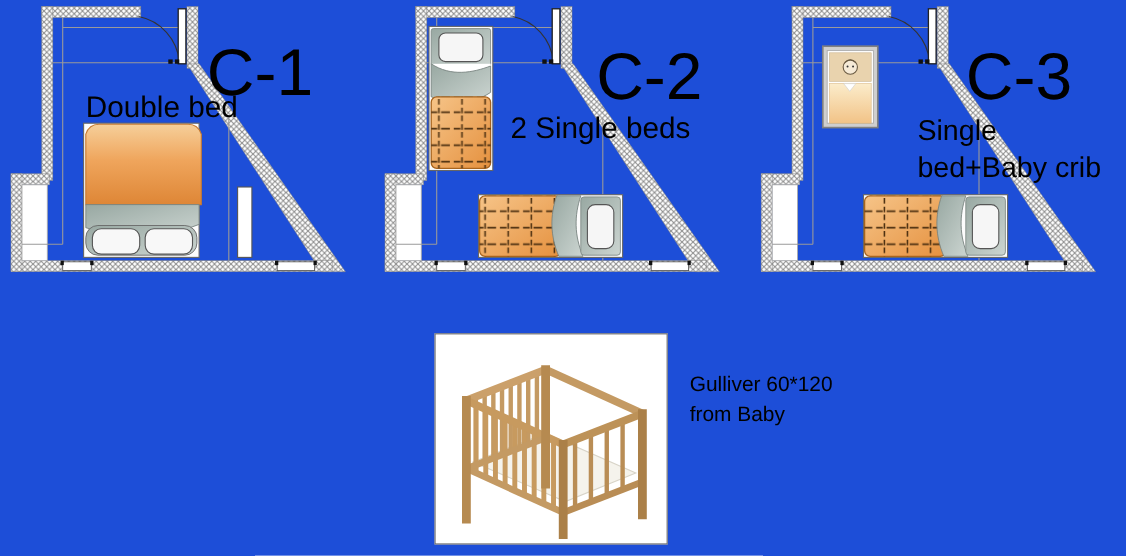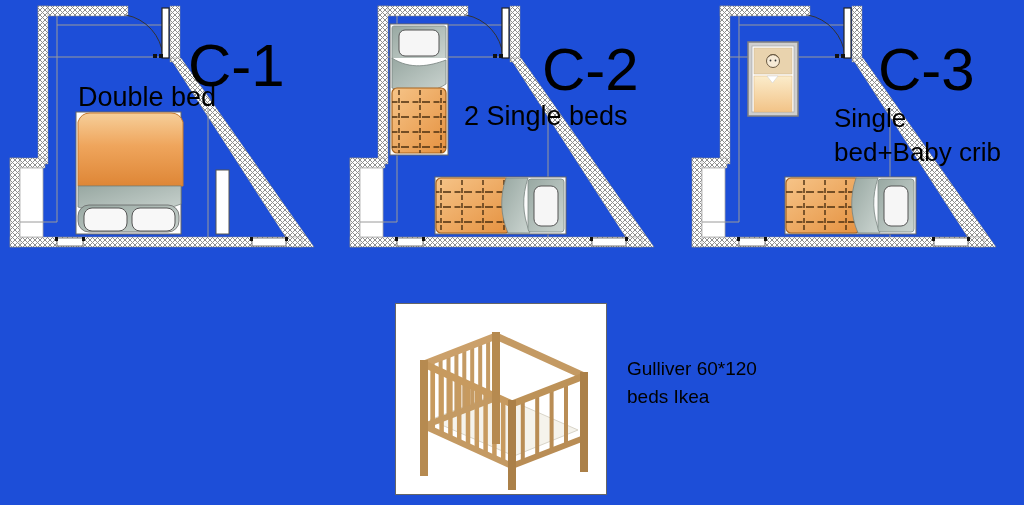--- a/index.html
+++ b/index.html
@@ -8,21 +8,21 @@
   .plan { position:absolute; top:0; }
   .plan-1 { left:0; }
   .plan-2 { left:340px; }
   .plan-3 { left:682px; }
   svg text { font-family:"Liberation Sans", sans-serif; fill:#000; }
   .plan-big { font-size:60px; letter-spacing:0px; }
   .plan-caption { font-size:27px; }
   .plan-caption-sm { font-size:26px; }
   .photo-box { position:absolute; left:395px; top:303px; width:212px; height:192px;
                background:#fff; border:1px solid #666; }
-  .product-caption { position:absolute; left:627px; top:355px; font-size:19px;
+  .product-caption { position:absolute; left:627px; top:336px; font-size:19px;
                      line-height:28px; color:#000; }
 </style>
 </head>
 <body>
 
 <div class="canvas">
 
   <svg width="0" height="0" style="position:absolute" aria-hidden="true">
     <defs>
       <pattern id="hatch" width="5" height="5" patternUnits="userSpaceOnUse">
@@ -236,16 +236,16 @@
 
       <path d="M28 56 L28 172" stroke="#b68a50" stroke-width="8" fill="none"></path>
       <path d="M100 28 L100 140" stroke="#b68a50" stroke-width="8" fill="none"></path>
       <path d="M188 68 L188 168" stroke="#ab8048" stroke-width="8" fill="none"></path>
       <path d="M116 96 L116 186" stroke="#ab8048" stroke-width="8" fill="none"></path>
     </svg>
   </div>
 
   <div class="product-caption">
     <div>Gulliver 60*120</div>
-    <div>beds Ikea</div>
+    <div>from Baby</div>
   </div>
 
 </div>
 
 </body></html>

